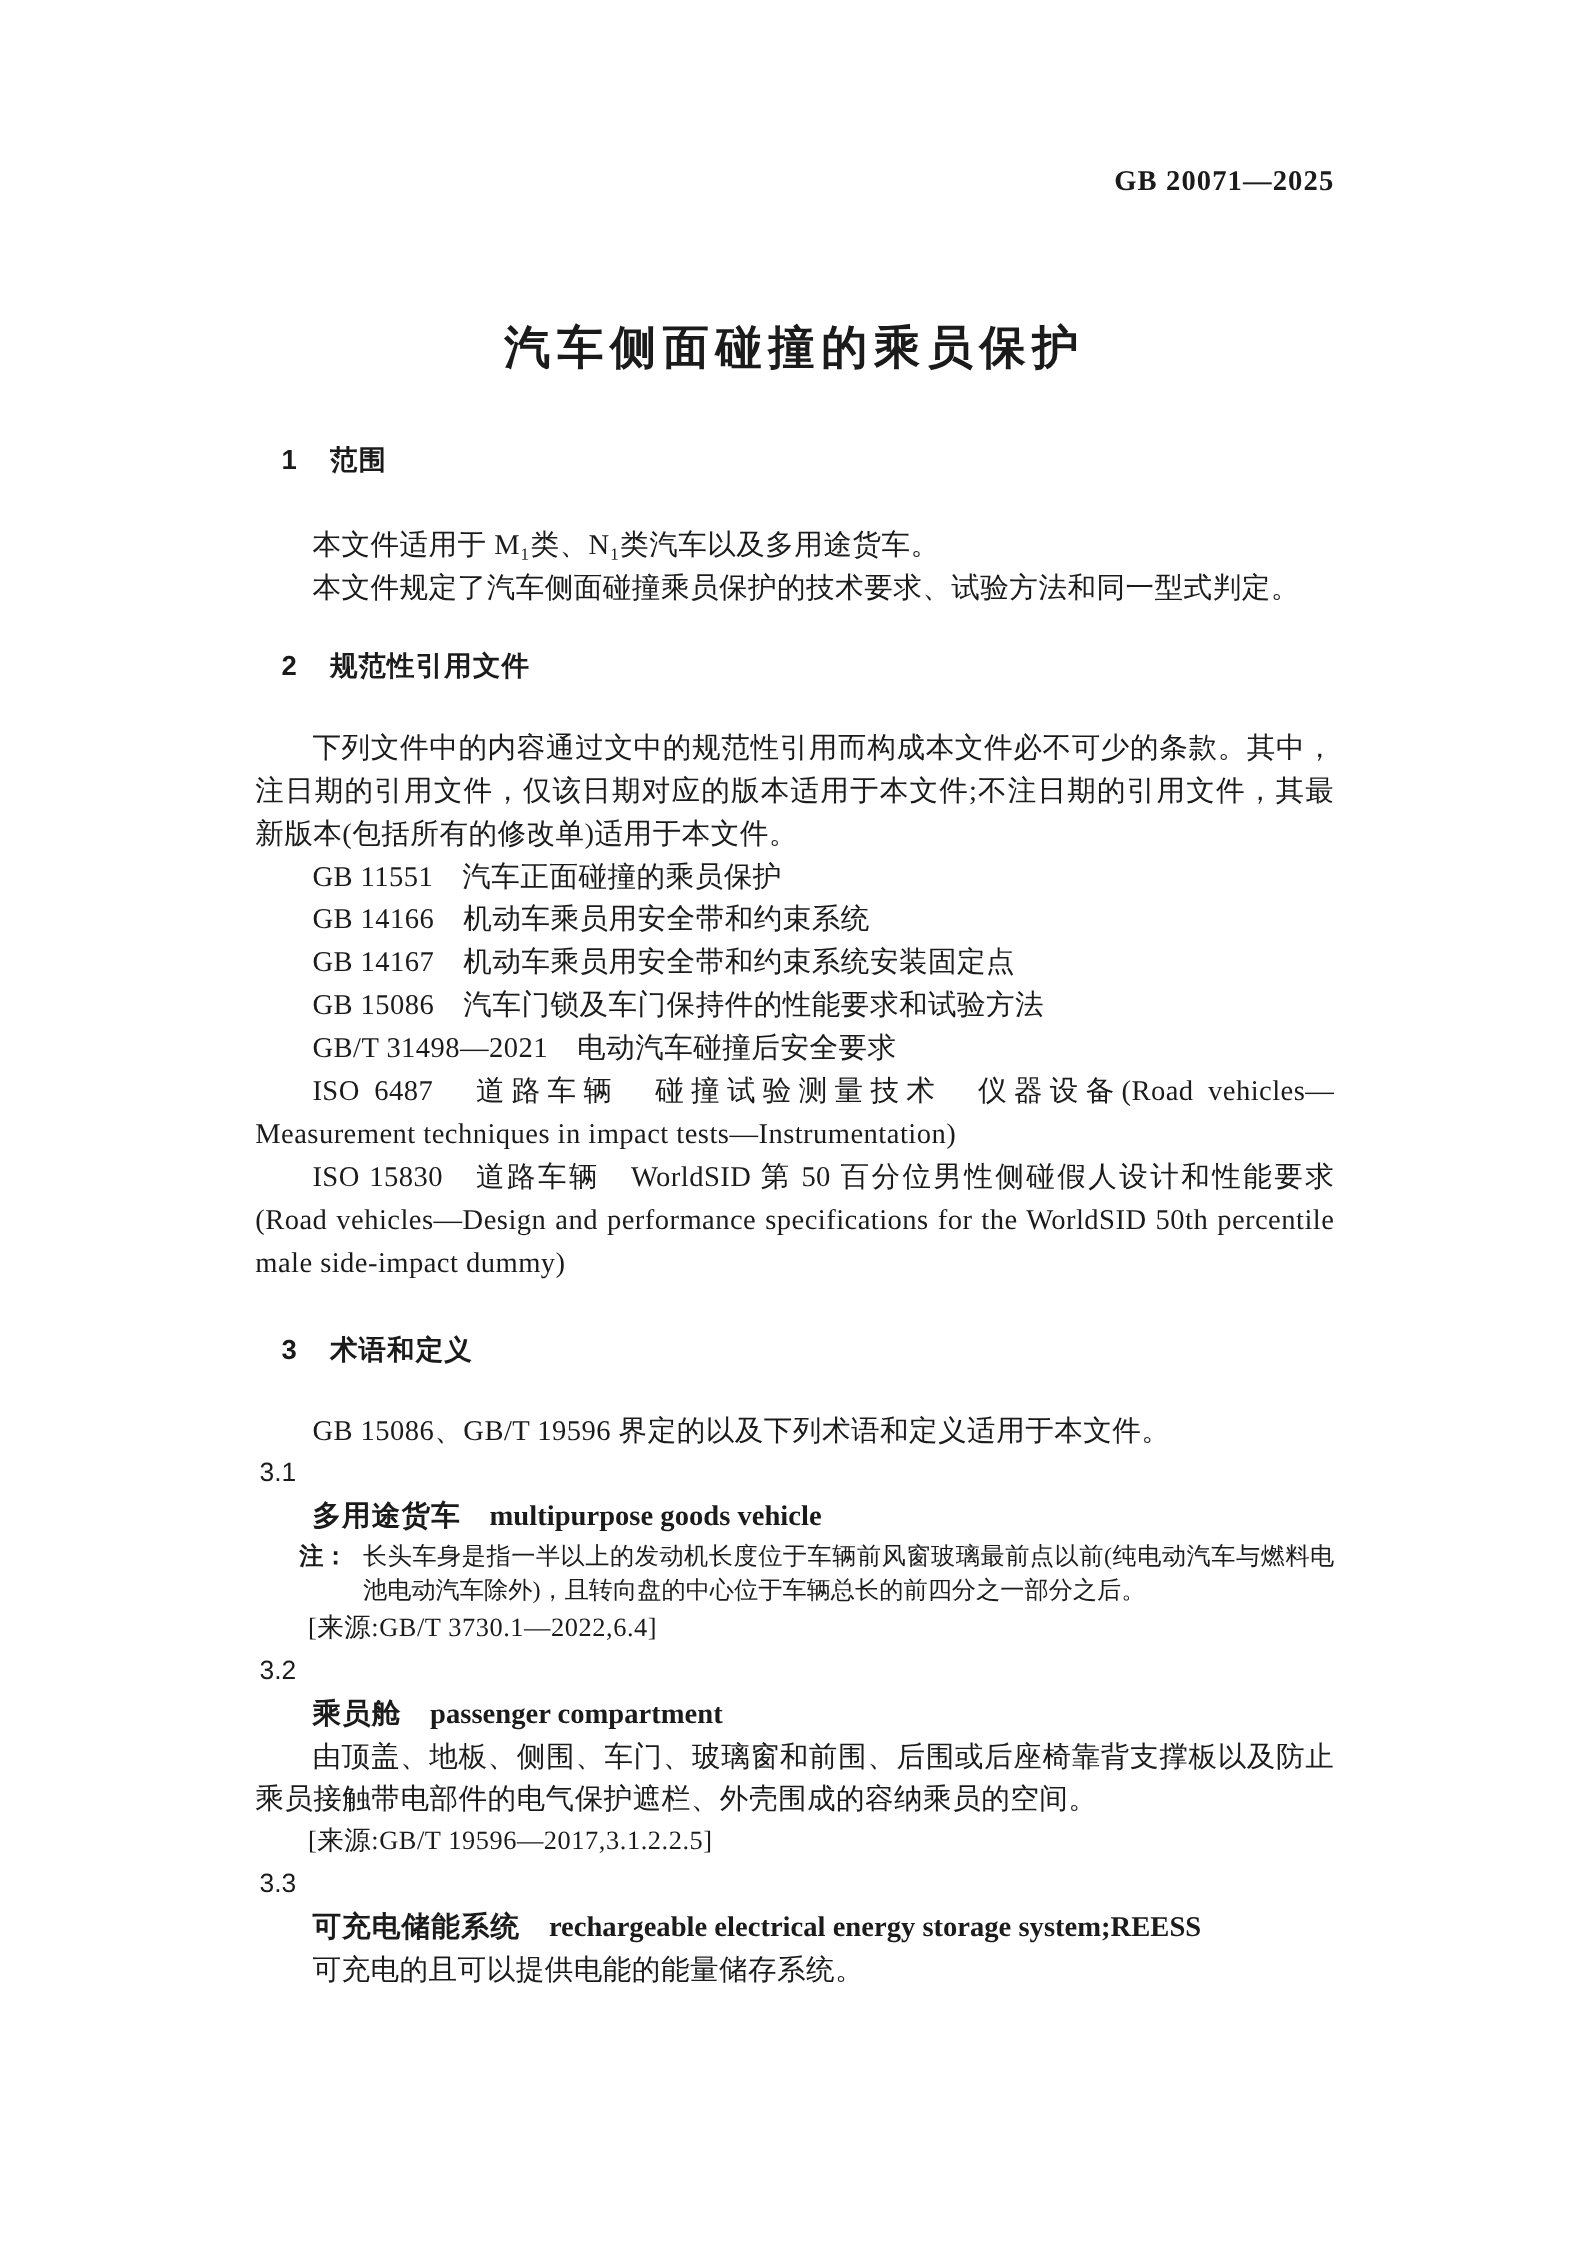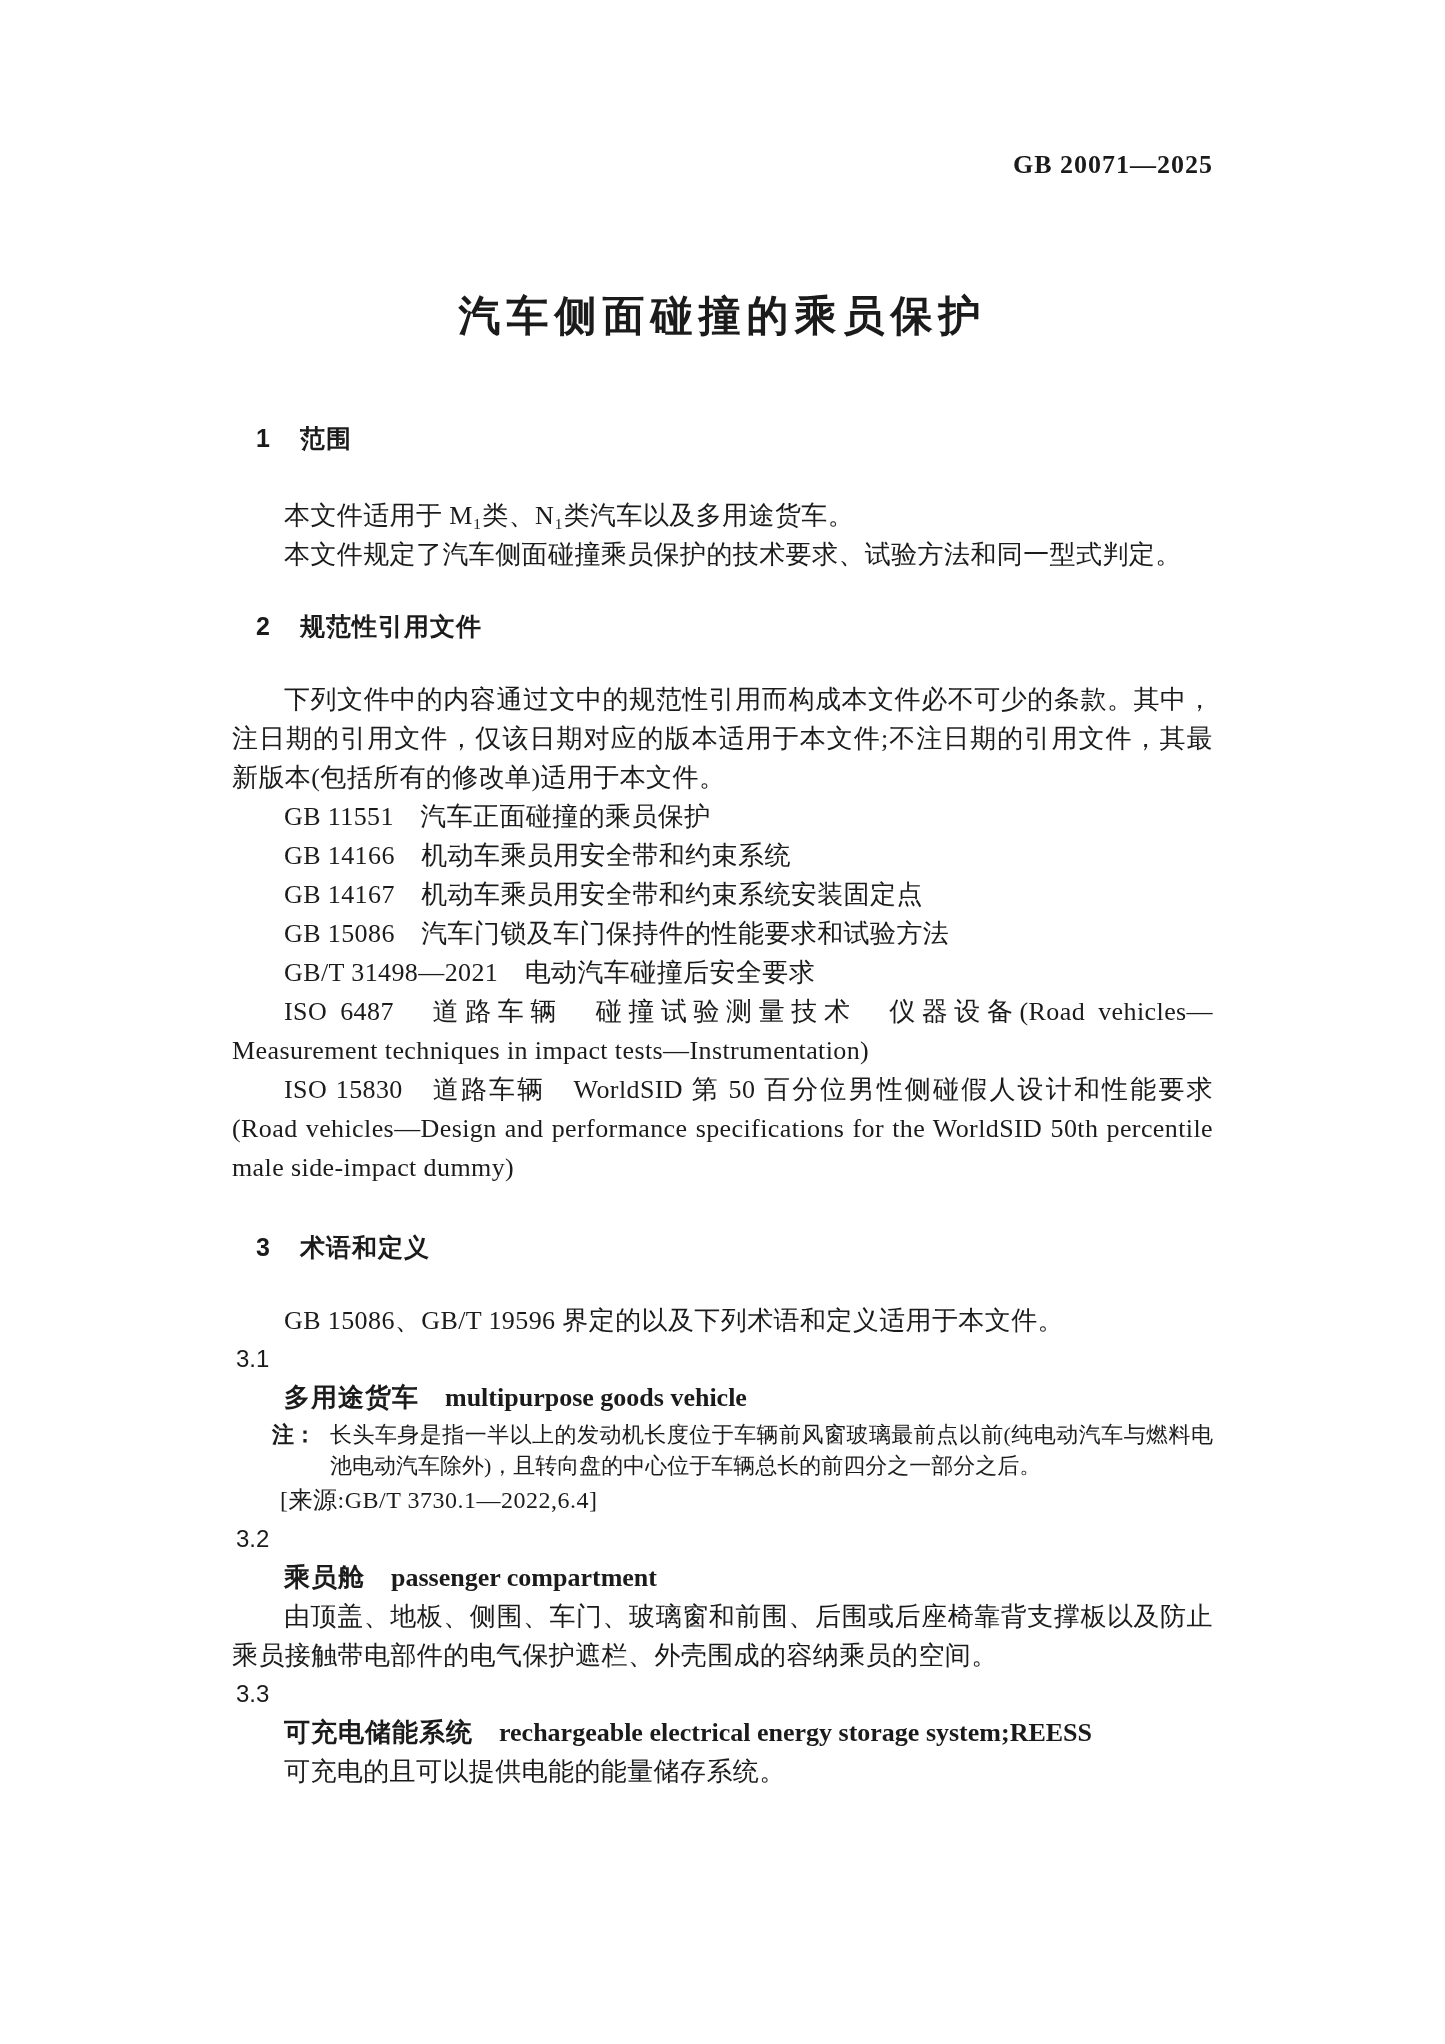--- a/index.html
+++ b/index.html
@@ -39,21 +39,21 @@
     padding-left:24px;
   }
   .sec-heading .sec-label { margin-left:30px; letter-spacing:1px; }
   .body-p {
     font-size:26px;
     line-height:39px;
     text-indent:2em;
     text-align:justify;
     letter-spacing:0.4px;
   }
-  .mt-h1   { margin-top:80px; }
+  .mt-h1   { margin-top:60px; }
   .mt-par1 { margin-top:42px; }
   .mt-h2   { margin-top:36px; }
   .mt-int  { margin-top:38px; }
   .mt-h3   { margin-top:44px; }
   .ref-p {
     font-size:26px;
     line-height:39px;
     text-indent:2em;
     text-align:justify;
     letter-spacing:0.4px;
@@ -154,20 +154,21 @@
     </div>
     <p class="src-line">[来源:GB/T 3730.1—2022,6.4]</p>
   </div>
 
   <div>
     <div class="term-id">3.2</div>
     <div class="term-line">
       <span class="term-cn">乘员舱</span><span class="term-en">passenger compartment</span>
     </div>
     <p class="body-p">由顶盖、地板、侧围、车门、玻璃窗和前围、后围或后座椅靠背支撑板以及防止乘员接触带电部件的电气保护遮栏、外壳围成的容纳乘员的空间。</p>
+    <p class="src-line">[来源:GB/T 19596—2017,3.1.2.2.5]</p>
   </div>
 
   <div>
     <div class="term-id">3.3</div>
     <div class="term-line">
       <span class="term-cn">可充电储能系统</span><span class="term-en">rechargeable electrical energy storage system;REESS</span>
     </div>
     <p class="body-p">可充电的且可以提供电能的能量储存系统。</p>
   </div>
 

